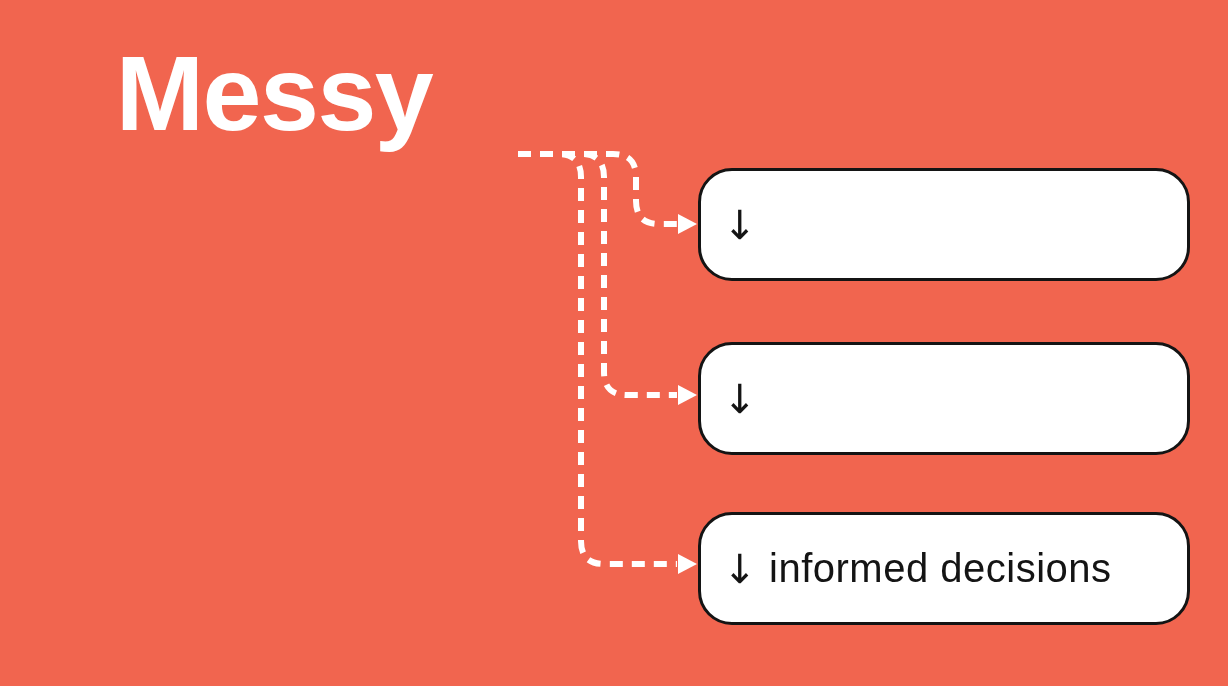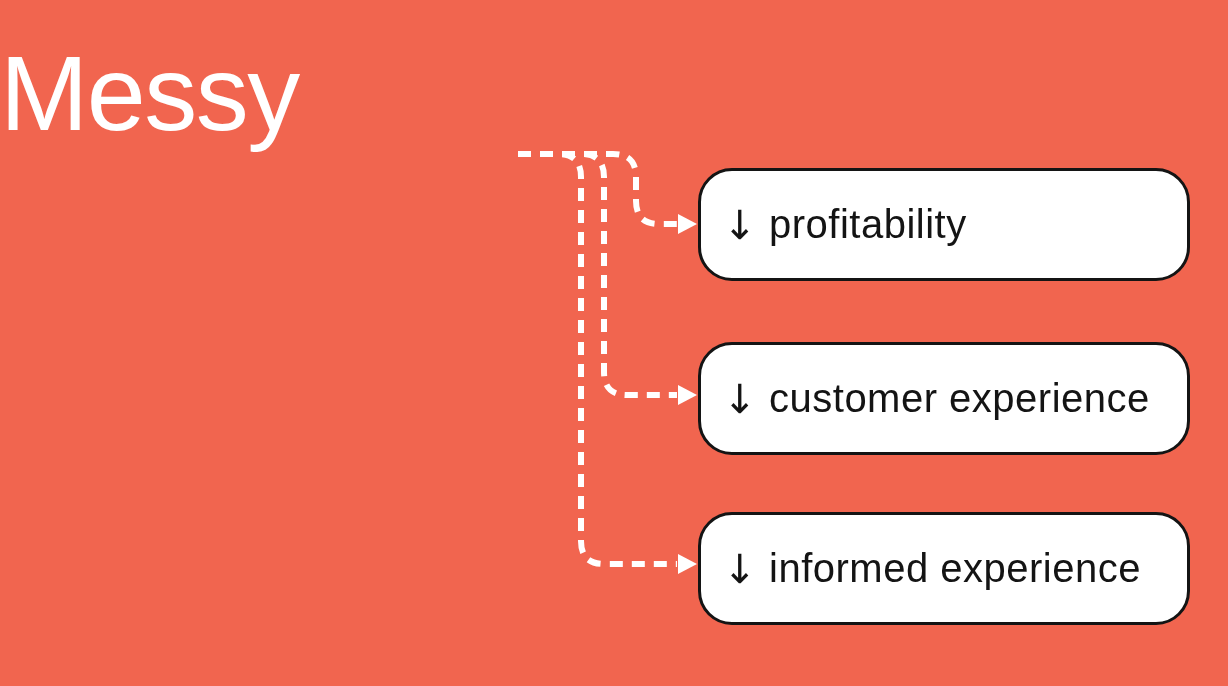--- a/index.html
+++ b/index.html
@@ -11,27 +11,27 @@
     position: relative;
     width: 1228px;
     height: 686px;
     background: #F1654F;
     overflow: hidden;
     font-family: "Liberation Sans", sans-serif;
   }
   
   .title {
     position: absolute;
-    left: 0;
+    left: 16px;
     top: 48px;
     width: 516px;
-    text-align: left;
+    text-align: center;
     color: #FFFFFF;
     font-size: 106px;
-    font-weight: 400;
+    font-weight: 700;
     line-height: 90px;
     letter-spacing: -1.5px;
   }
   .title .line { display: block; }
   
   .connectors {
     position: absolute;
     left: 0;
     top: 0;
     width: 1228px;
@@ -93,26 +93,24 @@
 
     <path d="M 518 154 L 581 154 Q 604 154 604 177 L 604 372 Q 604 395 627 395 L 677 395"></path>
     <polygon points="678,385 678,405 697,395"></polygon>
 
     <path d="M 518 154 L 558 154 Q 581 154 581 177 L 581 541 Q 581 564 604 564 L 677 564"></path>
     <polygon points="678,554 678,574 697,564"></polygon>
   </svg>
 
   <div class="node node-1">
     <span class="down-arrow">↓</span>
-    <span class="label">profitability</span>
   </div>
 
   <div class="node node-2">
     <span class="down-arrow">↓</span>
-    <span class="label">customer experience</span>
   </div>
 
   <div class="node node-3">
     <span class="down-arrow">↓</span>
-    <span class="label">informed experience</span>
+    <span class="label">informed decisions</span>
   </div>
 
 </div>
 
 </body></html>

